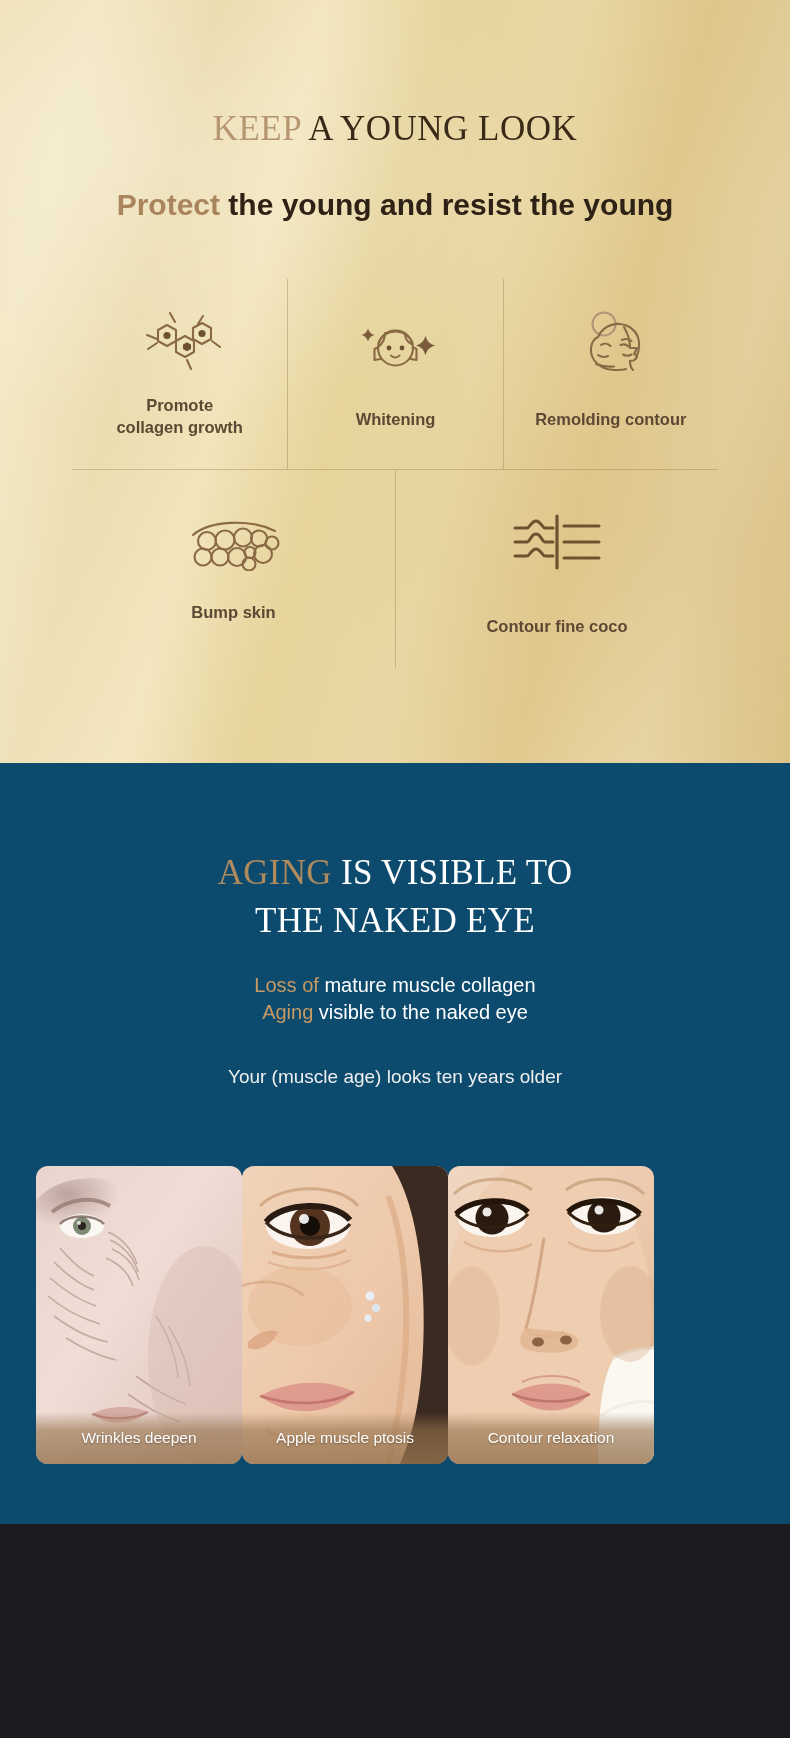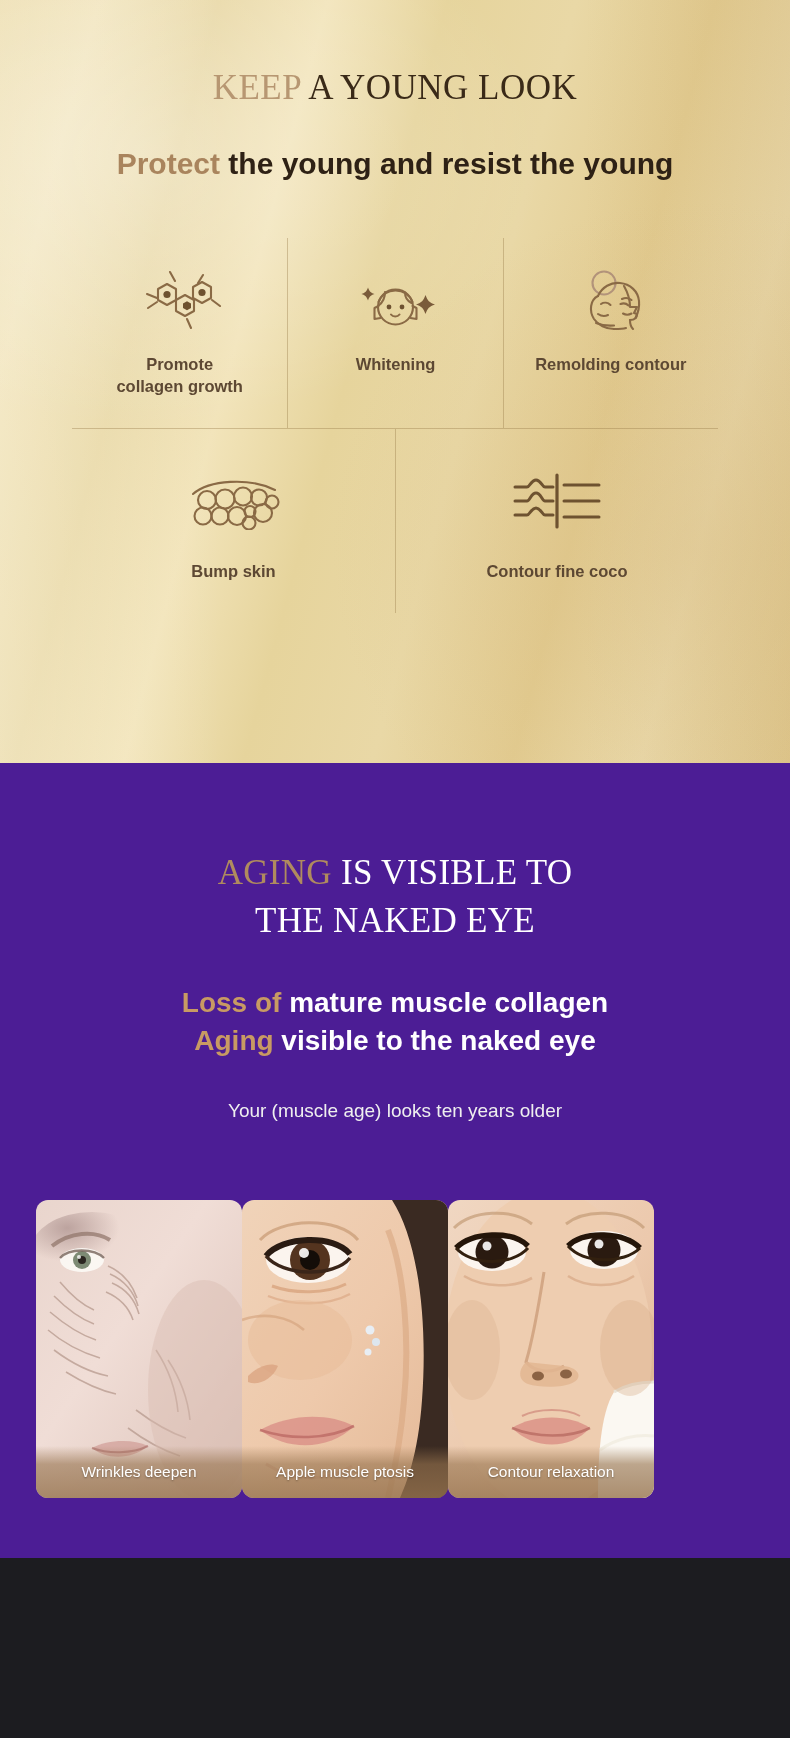--- a/index.html
+++ b/index.html
@@ -33,21 +33,21 @@
   }
   .gold-section::before{
     content:"";
     position:absolute; inset:0;
     background:
       radial-gradient(ellipse 620px 420px at 18% 20%, rgba(255,255,255,0.30), rgba(255,255,255,0) 65%),
       radial-gradient(ellipse 520px 500px at 88% 72%, rgba(210,178,118,0.30), rgba(210,178,118,0) 70%),
       linear-gradient(90deg, rgba(255,252,238,0.30) 0%, rgba(255,255,255,0) 28%, rgba(255,255,255,0) 74%, rgba(196,163,104,0.20) 100%);
     pointer-events:none;
   }
-  .gold-inner { position:relative; z-index:2; }
+  .gold-inner { position:relative; z-index:2;margin-top:41px; }
 
   .title-serif {
     text-align:center;
     padding-top:68px;
     font-family:"Liberation Serif", serif;
     font-size:35px;
     letter-spacing:0.5px;
     font-weight:400;
     color:#3a2a18;
     line-height:1.15;
@@ -87,59 +87,59 @@
     flex:1 1 33.333%;
     text-align:center;
     padding:26px 6px 30px;
     position:relative;
     min-height:186px;
     display:flex;
     flex-direction:column;
     align-items:center;
     justify-content:flex-start;
   }
-  .feature-cell + .feature-cell { border-left:1px solid rgba(150,120,70,0.38); }
+  .feature-cell + .feature-cell { border-left:1px solid rgba(150,120,70,0.38);gap:14px; }
   .feature-icon {
     height:76px;
     display:flex;
     align-items:center;
     justify-content:center;
   }
   .feature-label {
     margin-top:14px;
     font-size:16.5px;
     color:#5d4833;
     line-height:1.33;
     font-weight:700;
   }
   .row-2 .feature-cell { min-height:178px; padding-top:34px; }
   .row-2 .feature-label { margin-top:22px; }
 
   
   .dark-section {
     width:790px;
-    background:#4c1d95;
+    background:#0c4a6e;
     padding:86px 0 60px;
   }
   .dark-title {
     text-align:center;
     font-family:"Liberation Serif", serif;
     font-size:35px;
     font-weight:400;
     color:#ffffff;
     line-height:1.36;
     letter-spacing:0.3px;
   }
   .dark-title .accent { color:#b08b5e; }
 
   .dark-sub {
     text-align:center;
-    margin-top:40px;
-    font-size:28px;
-    font-weight:700;
+    margin-top:28px;
+    font-size:20px;
+    font-weight:400;
     color:#ffffff;
     line-height:1.35;
   }
   .dark-sub .accent { color:#c89a63; }
 
   .dark-note {
     text-align:center;
     margin-top:40px;
     font-size:19px;
     color:#efefef;

